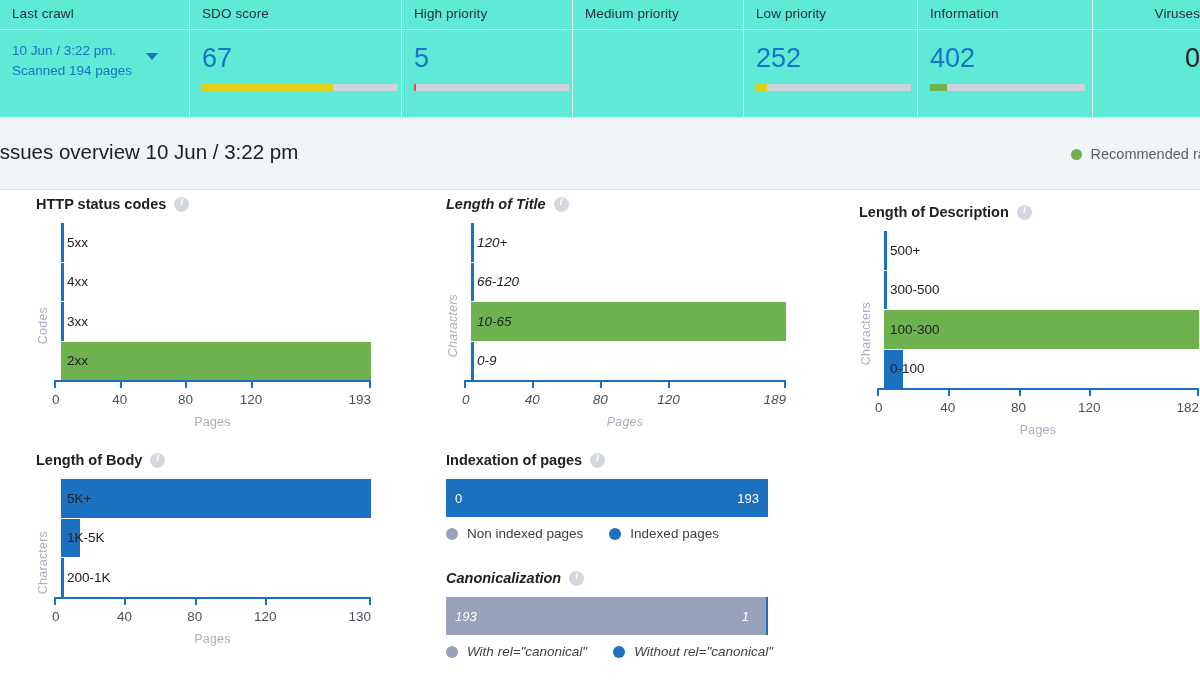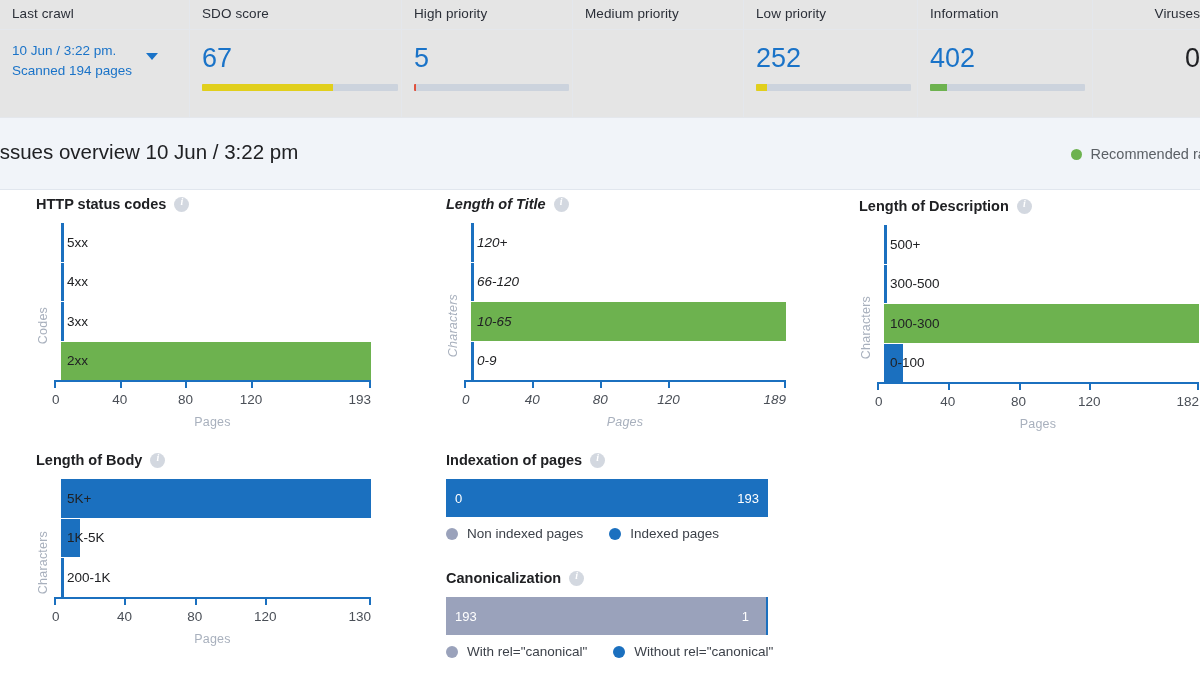--- a/index.html
+++ b/index.html
@@ -9,21 +9,21 @@
     background: #ffffff;
     font-family: "Liberation Sans", sans-serif;
     overflow: hidden;
   }
 
   
   #summary-bar {
     display: flex;
     width: 1200px;
     height: 118px;
-    background: #e5e5e5;
+    background: #5eead4;
     border-bottom: 1px solid #e4e7ec;
   }
   .summary-cell {
     position: relative;
     flex: 0 0 auto;
     padding-left: 12px;
     border-right: 1px solid #e4e7ec;
   }
   .summary-cell:last-child { border-right: none; text-align: right; }
   .sc-label {
@@ -403,21 +403,21 @@
             <span class="x-ticklabel" style="left: 21.164%; transform: translateX(-50%);">40</span>
             <span class="x-ticklabel" style="left: 42.328%; transform: translateX(-50%);">80</span>
             <span class="x-ticklabel" style="left: 63.4921%; transform: translateX(-50%);">120</span>
             <span class="x-ticklabel" style="left: 100%; transform: translateX(-100%);">189</span>
           </div>
         <div class="x-axis-name">Pages</div>
       </div>
     </div>
   </div>
 
-  <div class="panel" style="left:859px; top:8px;">
+  <div class="panel" style="left:859px; top:14px;">
     <div class="panel-head">
       <span class="panel-title">Length of Description</span>
       <span class="info-icon"></span>
     </div>
     <div class="bc-body">
       <div class="axis-y-label">Characters</div>
       <div class="bc-plot" style="width:322px">
         <div class="bars">
             <div class="bar-row">
               <div class="bar-fill" style="width: 0%;"></div>
@@ -513,21 +513,21 @@
           <span class="sl-dot grey" style="background: rgb(154, 162, 187);"></span>
           <span class="sl-text">Non indexed pages</span>
         </div>
         <div class="sl-item">
           <span class="sl-dot blue" style="background: rgb(27, 112, 191);"></span>
           <span class="sl-text">Indexed pages</span>
         </div>
       </div>
   </div>
 
-  <div class="panel" style="left:446px; top:380px; width:322px;">
+  <div class="panel" style="left:446px; top:380px; width:322px;font-style:italic;">
     <div class="panel-head">
       <span class="panel-title">Canonicalization</span>
       <span class="info-icon"></span>
     </div>
     <div class="stack-bar" style="position: relative;">
         <div class="stack-seg grey" style="flex: 0 0 99.4845%;">
           <span class="seg-val">193</span>
         </div>
         <div class="stack-seg blue" style="flex: 0 0 5px;"></div>
         <span class="seg-val" style="position: absolute; right: 10px; top: 50%; transform: translateY(-50%); z-index: 3;">1</span>

